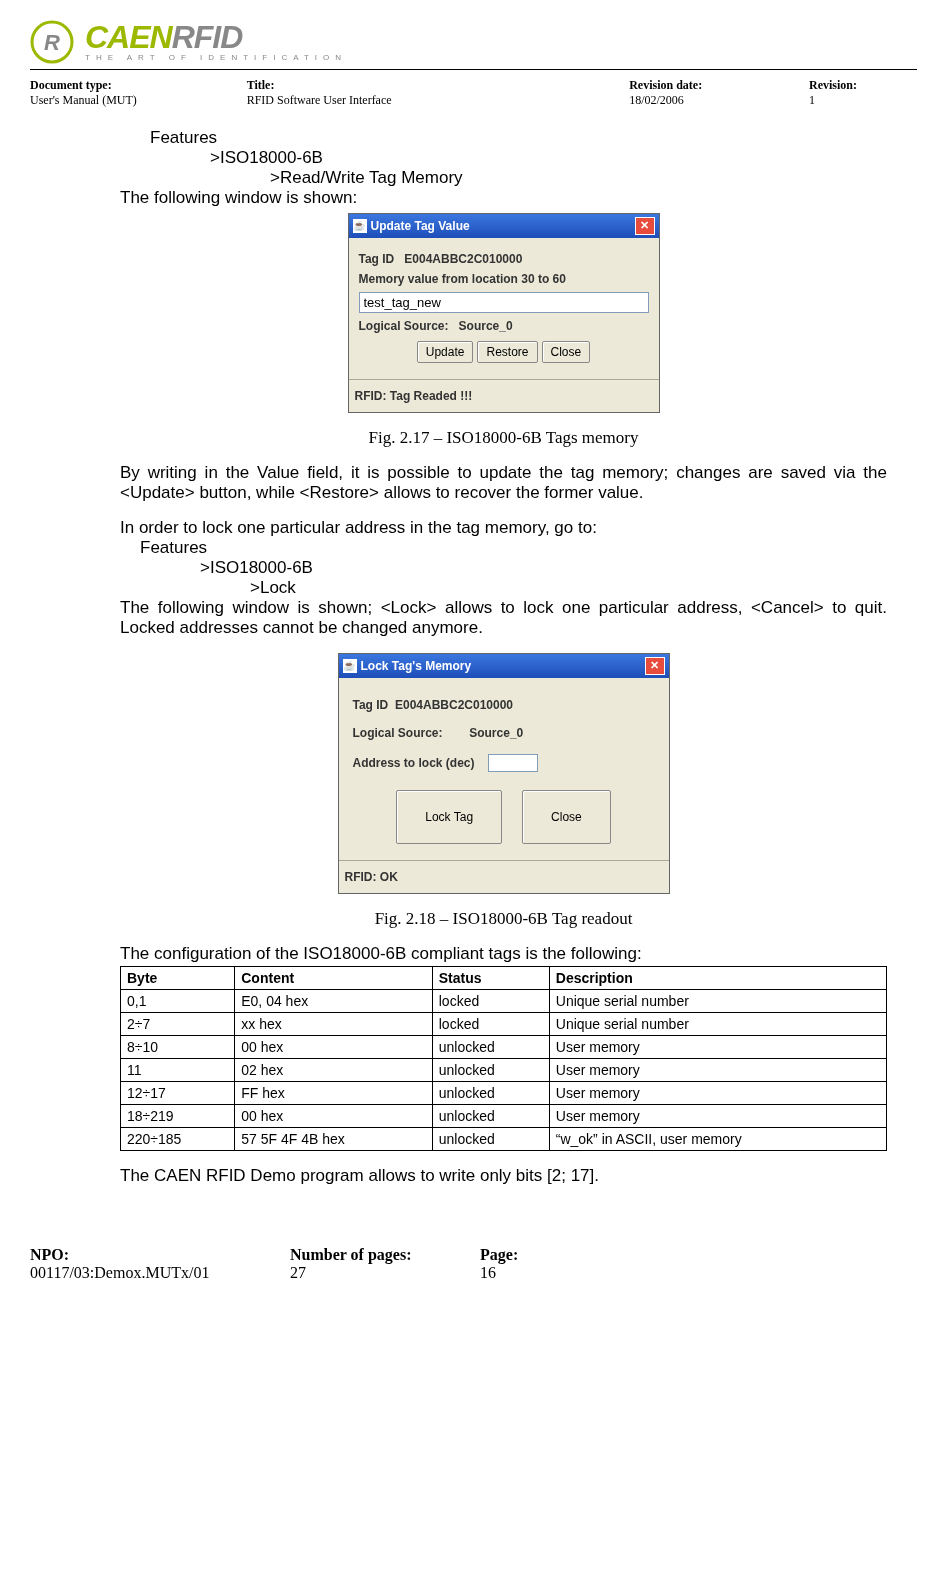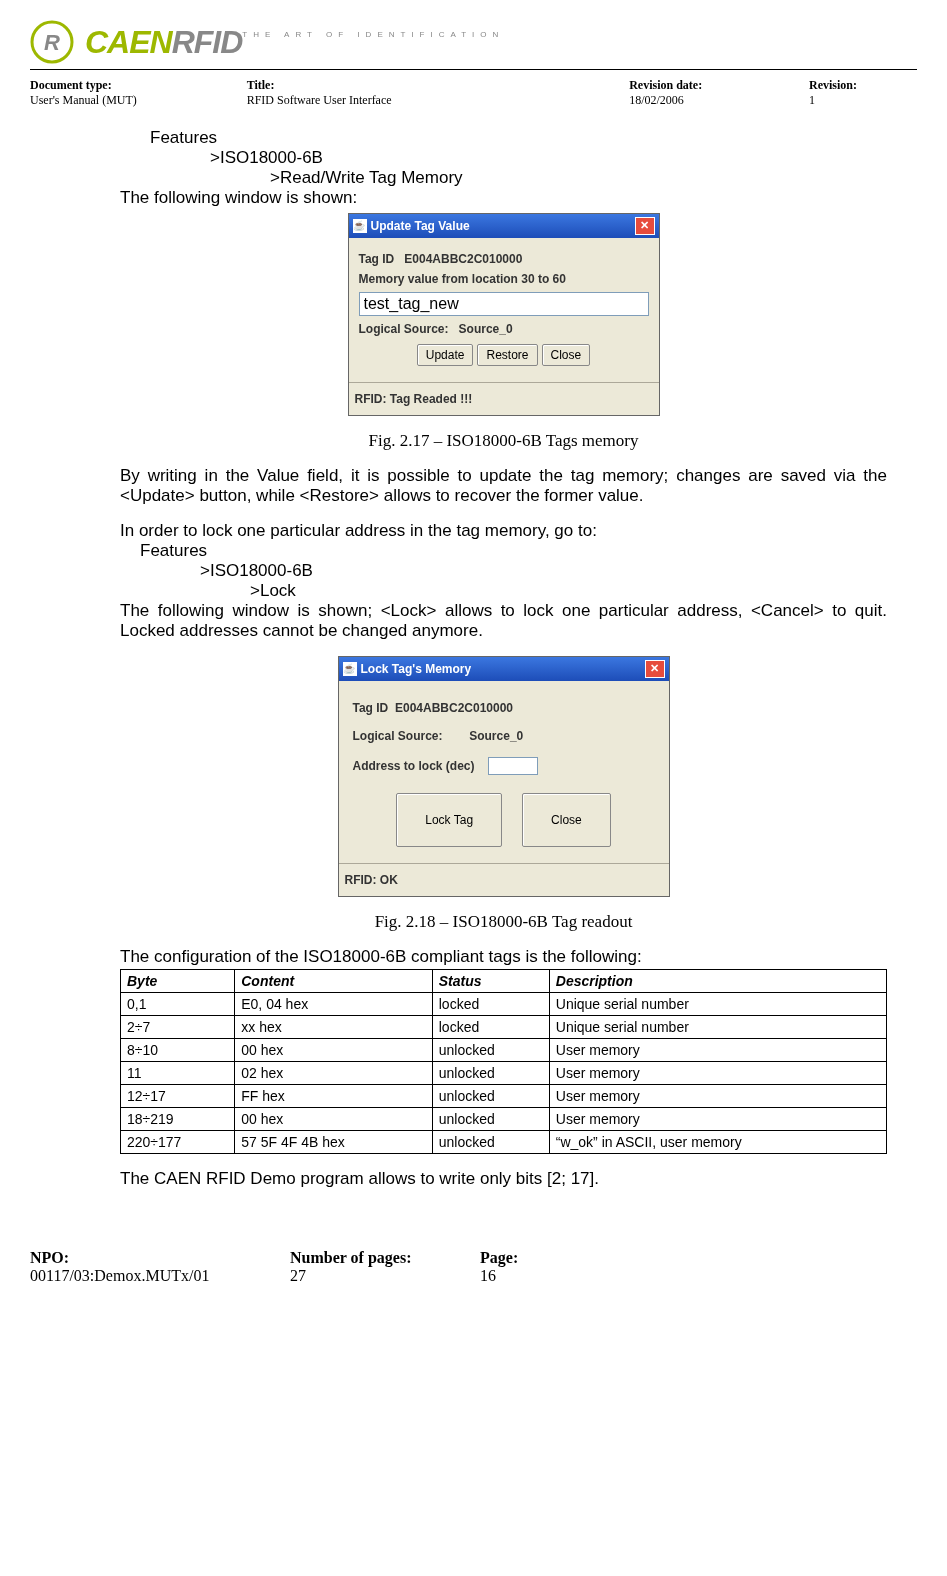--- a/index.html
+++ b/index.html
@@ -19,20 +19,21 @@
     margin-bottom: 8px;
   }
   .logo-icon {
     width: 45px;
     height: 45px;
     display: inline-block;
     margin-right: 10px;
   }
   .logo-text {
     display: flex;
+    flex-direction: column;
   }
   .logo-main {
     font-size: 32px;
     font-weight: 900;
     letter-spacing: -1px;
     color: #9db800;
     font-style: italic;
     line-height: 0.9;
   }
   .logo-main .grey { color: #888; }
@@ -113,21 +114,21 @@
     margin: 6px 0;
     font-weight: bold;
     color: #333;
   }
   .dlg-input {
     width: 100%;
     box-sizing: border-box;
     border: 1px solid #7f9db9;
     padding: 2px 4px;
     font-family: Tahoma, Arial, sans-serif;
-    font-size: 16px;
+    font-size: 13px;
     background: #fff;
     font-weight: normal;
   }
   .dlg-small-input {
     width: 40px;
     border: 1px solid #7f9db9;
     padding: 1px 4px;
     font-family: Tahoma, Arial, sans-serif;
     font-size: 12px;
     background: #fff;
@@ -164,21 +165,20 @@
     margin-top: 2px;
   }
   table.config th, table.config td {
     border: 1px solid #000;
     padding: 3px 6px;
     text-align: left;
   }
   table.config th {
     font-weight: bold;
     background: #fff;
-    font-style: italic;
   }
 
   .footer {
     display: flex;
     font-size: 16px;
     margin-top: 60px;
     font-family: "Times New Roman", serif;
     border-top: none;
   }
   .ft-col { margin-right: 50px; }
@@ -339,21 +339,21 @@
           <td>unlocked</td>
           <td>User memory</td>
         </tr>
         <tr>
           <td>18÷219</td>
           <td>00 hex</td>
           <td>unlocked</td>
           <td>User memory</td>
         </tr>
         <tr>
-          <td>220÷177</td>
+          <td>220÷185</td>
           <td>57 5F 4F 4B hex</td>
           <td>unlocked</td>
           <td>“w_ok” in ASCII, user memory</td>
         </tr>
       </tbody>
   </table>
 
   <div class="para">The CAEN RFID Demo program allows to write only bits [2; 17].</div>
 
 </div>

